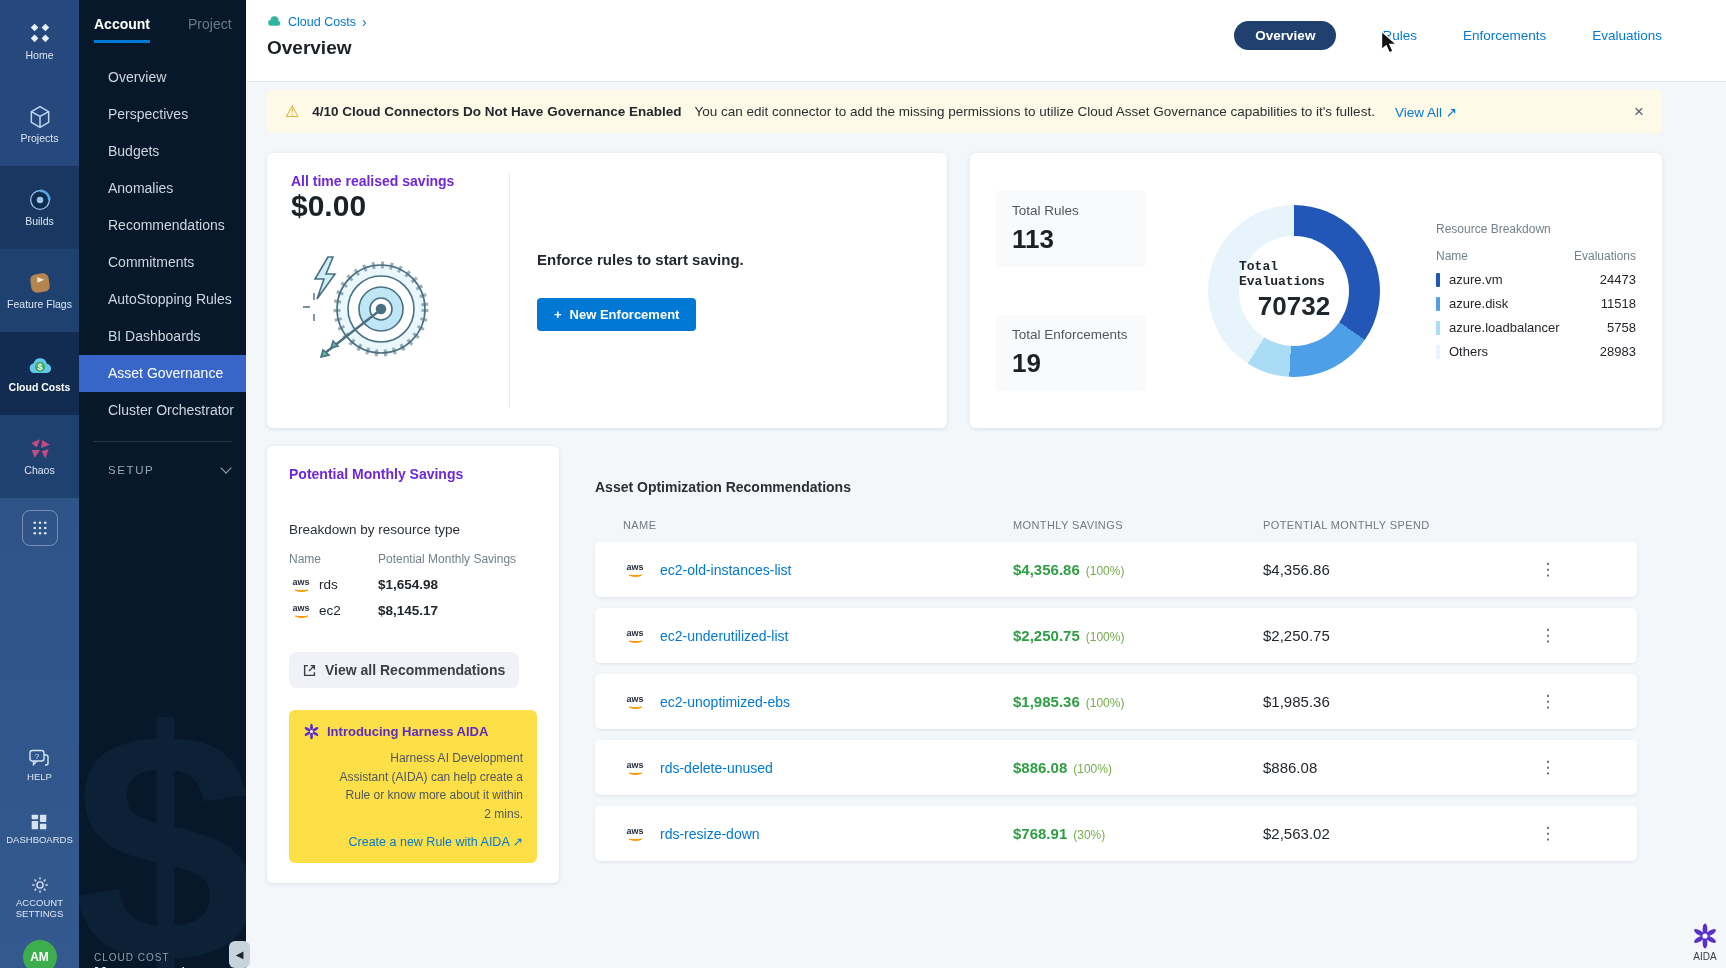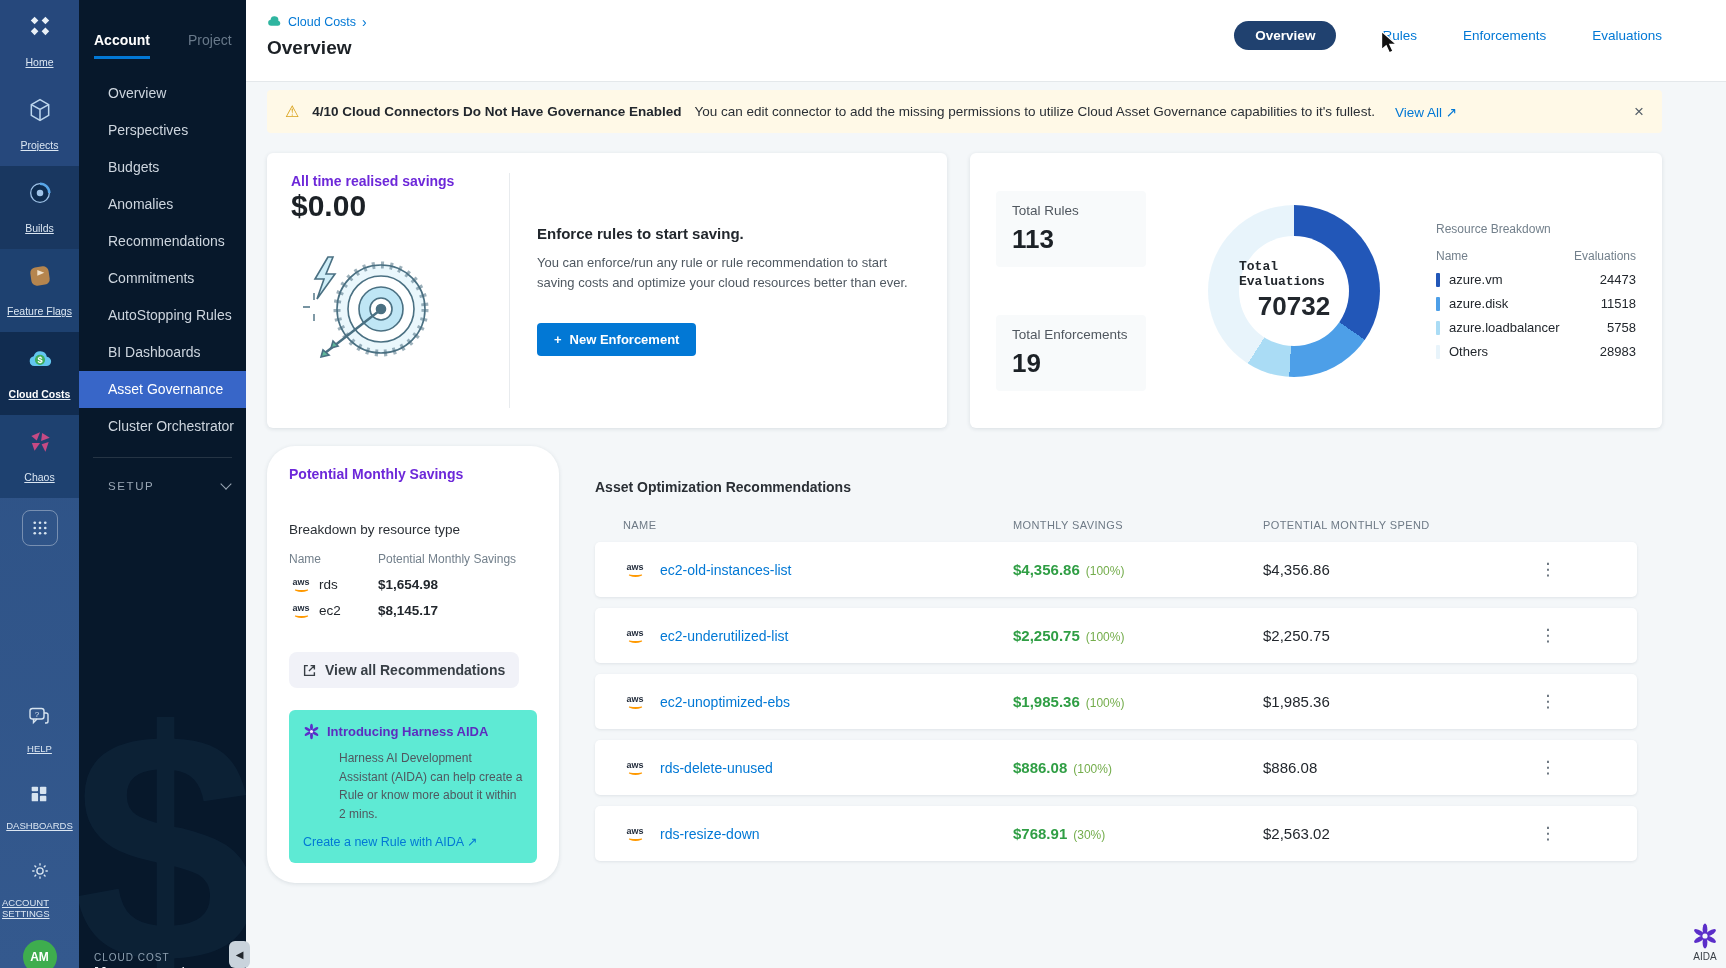--- a/index.html
+++ b/index.html
@@ -1,32 +1,32 @@
 <!DOCTYPE html>
 <html><head>
 <meta charset="utf-8">
 <style>
   * { box-sizing: border-box; margin: 0; padding: 0; }
   html,body { width:1726px; height:968px; overflow:hidden; }
   body { font-family:"Liberation Sans", sans-serif; background:#f4f7f9; display:flex; position:relative; color:#22272d; }
 
   
   .rail { width:79px; background:linear-gradient(#2a4e81,#34598e); display:flex; flex-direction:column; flex-shrink:0; }
-  .rail-item { height:83px; display:flex; flex-direction:column; align-items:center; justify-content:center; gap:14px; color:#dbe6f2; font-size:10.5px; cursor:pointer;text-decoration:underline; }
+  .rail-item { height:83px; display:flex; flex-direction:column; align-items:center; justify-content:center; gap:0; color:#dbe6f2; font-size:10.5px; text-align:center; cursor:pointer; }
   .rail-item span.lbl { line-height:1.15; }
   .bg-a { background:#26487c; } .bg-b { background:#193760; } .bg-c { background:#1e4170; } .bg-active { background:#112c50; }
   .rail-item.active span.lbl { font-weight:bold; color:#fff; }
   .rail-grid-btn { margin:12px auto 0; width:36px; height:36px; border:1px solid rgba(255,255,255,.35); border-radius:8px; display:flex; align-items:center; justify-content:center; cursor:pointer; }
   .rail-bottom { margin-top:auto; display:flex; flex-direction:column; align-items:center; padding-bottom:0; }
   .rail-bottom .rail-item { height:auto; padding:14px 2px; font-size:9.5px; color:#dbe6f2; }
   .avatar { width:34px; height:34px; border-radius:50%; background:#3ead4e; color:#fff; font-size:12px; font-weight:bold; display:flex; align-items:center; justify-content:center; margin:6px auto -6px; }
 
   
   .sidebar { width:167px; background:#07182b; flex-shrink:0; position:relative; overflow:hidden; }
-  .side-tabs { display:flex; padding:32px 0 0 15px; gap:38px; font-size:14px;text-align:right; }
+  .side-tabs { display:flex; padding:16px 0 0 15px; gap:38px; font-size:14px;text-align:right; }
   .side-tab { color:#68798a; cursor:pointer; padding-bottom:8px; }
   .side-tab.active { color:#fff; font-weight:bold; border-bottom:3px solid #0278d5; }
   .side-menu { margin-top:16px; }
   .side-item { height:37px; line-height:37px; padding-left:29px; font-size:14px; color:#cdd5de; cursor:pointer; white-space:nowrap; }
   .side-item.selected { background:#3866c8; color:#fff; }
   .side-divider { border-top:1px solid rgba(255,255,255,.12); margin:12px 14px; }
   .setup-row { display:flex; align-items:center; justify-content:space-between; padding:10px 16px 0 29px; font-size:11.5px; letter-spacing:1.6px; color:#9aa7b5; cursor:pointer; }
   .chev-down { width:8px; height:8px; border-right:1.6px solid #9aa7b5; border-bottom:1.6px solid #9aa7b5; transform:rotate(45deg); margin-top:-4px; }
   .watermark { position:absolute; bottom:-70px; left:-6px; font-size:330px; font-weight:bold; color:rgba(90,150,200,.07); pointer-events:none; }
   .side-footer { position:absolute; bottom:-12px; left:15px; }
@@ -78,33 +78,33 @@
   .dh-lbl { font-size:13px; font-weight:bold;font-family:Liberation Mono, monospace; }
   .dh-val { font-size:26px; font-weight:bold; margin-top:2px; }
   .legend { margin-left:56px; width:200px; }
   .lg-title { font-size:12px; color:#73808c; }
   .lg-head { display:flex; justify-content:space-between; font-size:12px; color:#73808c; margin-top:13px; }
   .lg-row { display:flex; align-items:center; margin-top:9px; font-size:13px; }
   .chip { width:4px; height:14px; border-radius:1px; margin-right:9px; flex-shrink:0; }
   .lg-val { margin-left:auto; }
 
   .row2 { display:flex; gap:36px; margin-top:18px; align-items:flex-start; }
-  .pms-card { width:292px; padding:20px 22px;border-radius:28px; }
+  .pms-card { width:292px; padding:20px 22px; }
   .green-amount { font-size:32px; font-weight:bold; color:#3fa14b; margin-top:14px; }
   .bd-title { font-size:13.5px; color:#2a2f35; margin-top:40px; }
   .mini-head { display:flex; font-size:12px; color:#73808c; margin-top:15px; }
   .mini-head .c1 { width:89px; }
   .mini-row { display:flex; align-items:center; margin-top:11px; font-size:13.5px; }
   .mini-row .c1 { width:89px; display:flex; align-items:center; gap:6px; }
   .mini-row .c2 { font-weight:bold; }
   .aws-badge { display:inline-flex; flex-direction:column; align-items:center; width:24px; }
   .aws-badge .aws-t { font-size:9px; font-weight:bold; color:#252f3e; line-height:1; }
   .aws-badge .aws-smile { width:15px; height:6px; border:1.6px solid transparent; border-bottom:2px solid #f90; border-radius:50%; margin-top:-1px; }
   .view-all-btn { margin-top:34px; display:inline-flex; align-items:center; gap:9px; background:#f1f2f8; border:none; border-radius:8px; padding:10px 14px; font-size:14px; font-weight:600; color:#383f46; cursor:pointer; font-family:inherit; }
-  .aida-box { margin-top:22px; background:#5eead4; border-radius:6px; padding:13px 14px; }
+  .aida-box { margin-top:22px; background:#fde047; border-radius:6px; padding:13px 14px;text-align:right; }
   .aida-title { display:flex; align-items:center; gap:7px; font-size:13px; font-weight:bold; color:#5c2dbf; }
   .aida-text { font-size:12px; color:#50575f; line-height:1.55; margin-top:9px;margin-left:36px; }
   .aida-link { display:inline-block; margin-top:11px; font-size:12.5px; color:#0278d5; cursor:pointer; }
 
   .rec-section { flex:1; padding-top:33px; }
   .rec-title { font-size:14px; font-weight:600; color:#2a2f35; }
   .rec-head { display:grid; grid-template-columns:390px 250px 1fr 22px; padding:0 78px 0 28px; margin:24px 25px 0 0; font-size:11px; color:#6e7a86; letter-spacing:.4px; }
   .rec-row { display:grid; grid-template-columns:390px 250px 1fr 22px; align-items:center; padding:0 78px 0 28px; margin:11px 25px 0 0; background:#fff; border-radius:5px; height:55px; box-shadow:0 1px 3px rgba(40,60,80,.10); }
   .rec-name { display:flex; align-items:center; gap:13px; }
   .rec-link { color:#0278d5; font-size:14px; font-weight:500; cursor:pointer; }
@@ -289,21 +289,20 @@
                 <path d="M30 112l8-2-6-5z" fill="#5fb89a"></path>
                 <path d="M40 103l7-2-5-5z" fill="#5fb89a"></path>
                 <path d="M37 12 24 34h9l-7 20 18-25h-9l7-17z" fill="#cfeef8"></path>
                 <path d="M12 62h7M23 55v-7M23 69v7" stroke-width="1.4"></path>
               </g>
             </svg>
           </div>
         </div>
         <div class="sc-right">
           <div class="enforce-h">Enforce rules to start saving.</div>
-          <div class="enforce-t">You can enforce/run any rule or rule recommendation to start saving costs and optimize your cloud resources better than ever.</div>
           <button class="btn-primary">
             <span>+</span>
             <span>New Enforcement</span>
           </button>
         </div>
       </section>
 
       <section class="card stats-card">
         <div class="tiles">
           <div class="tile">

